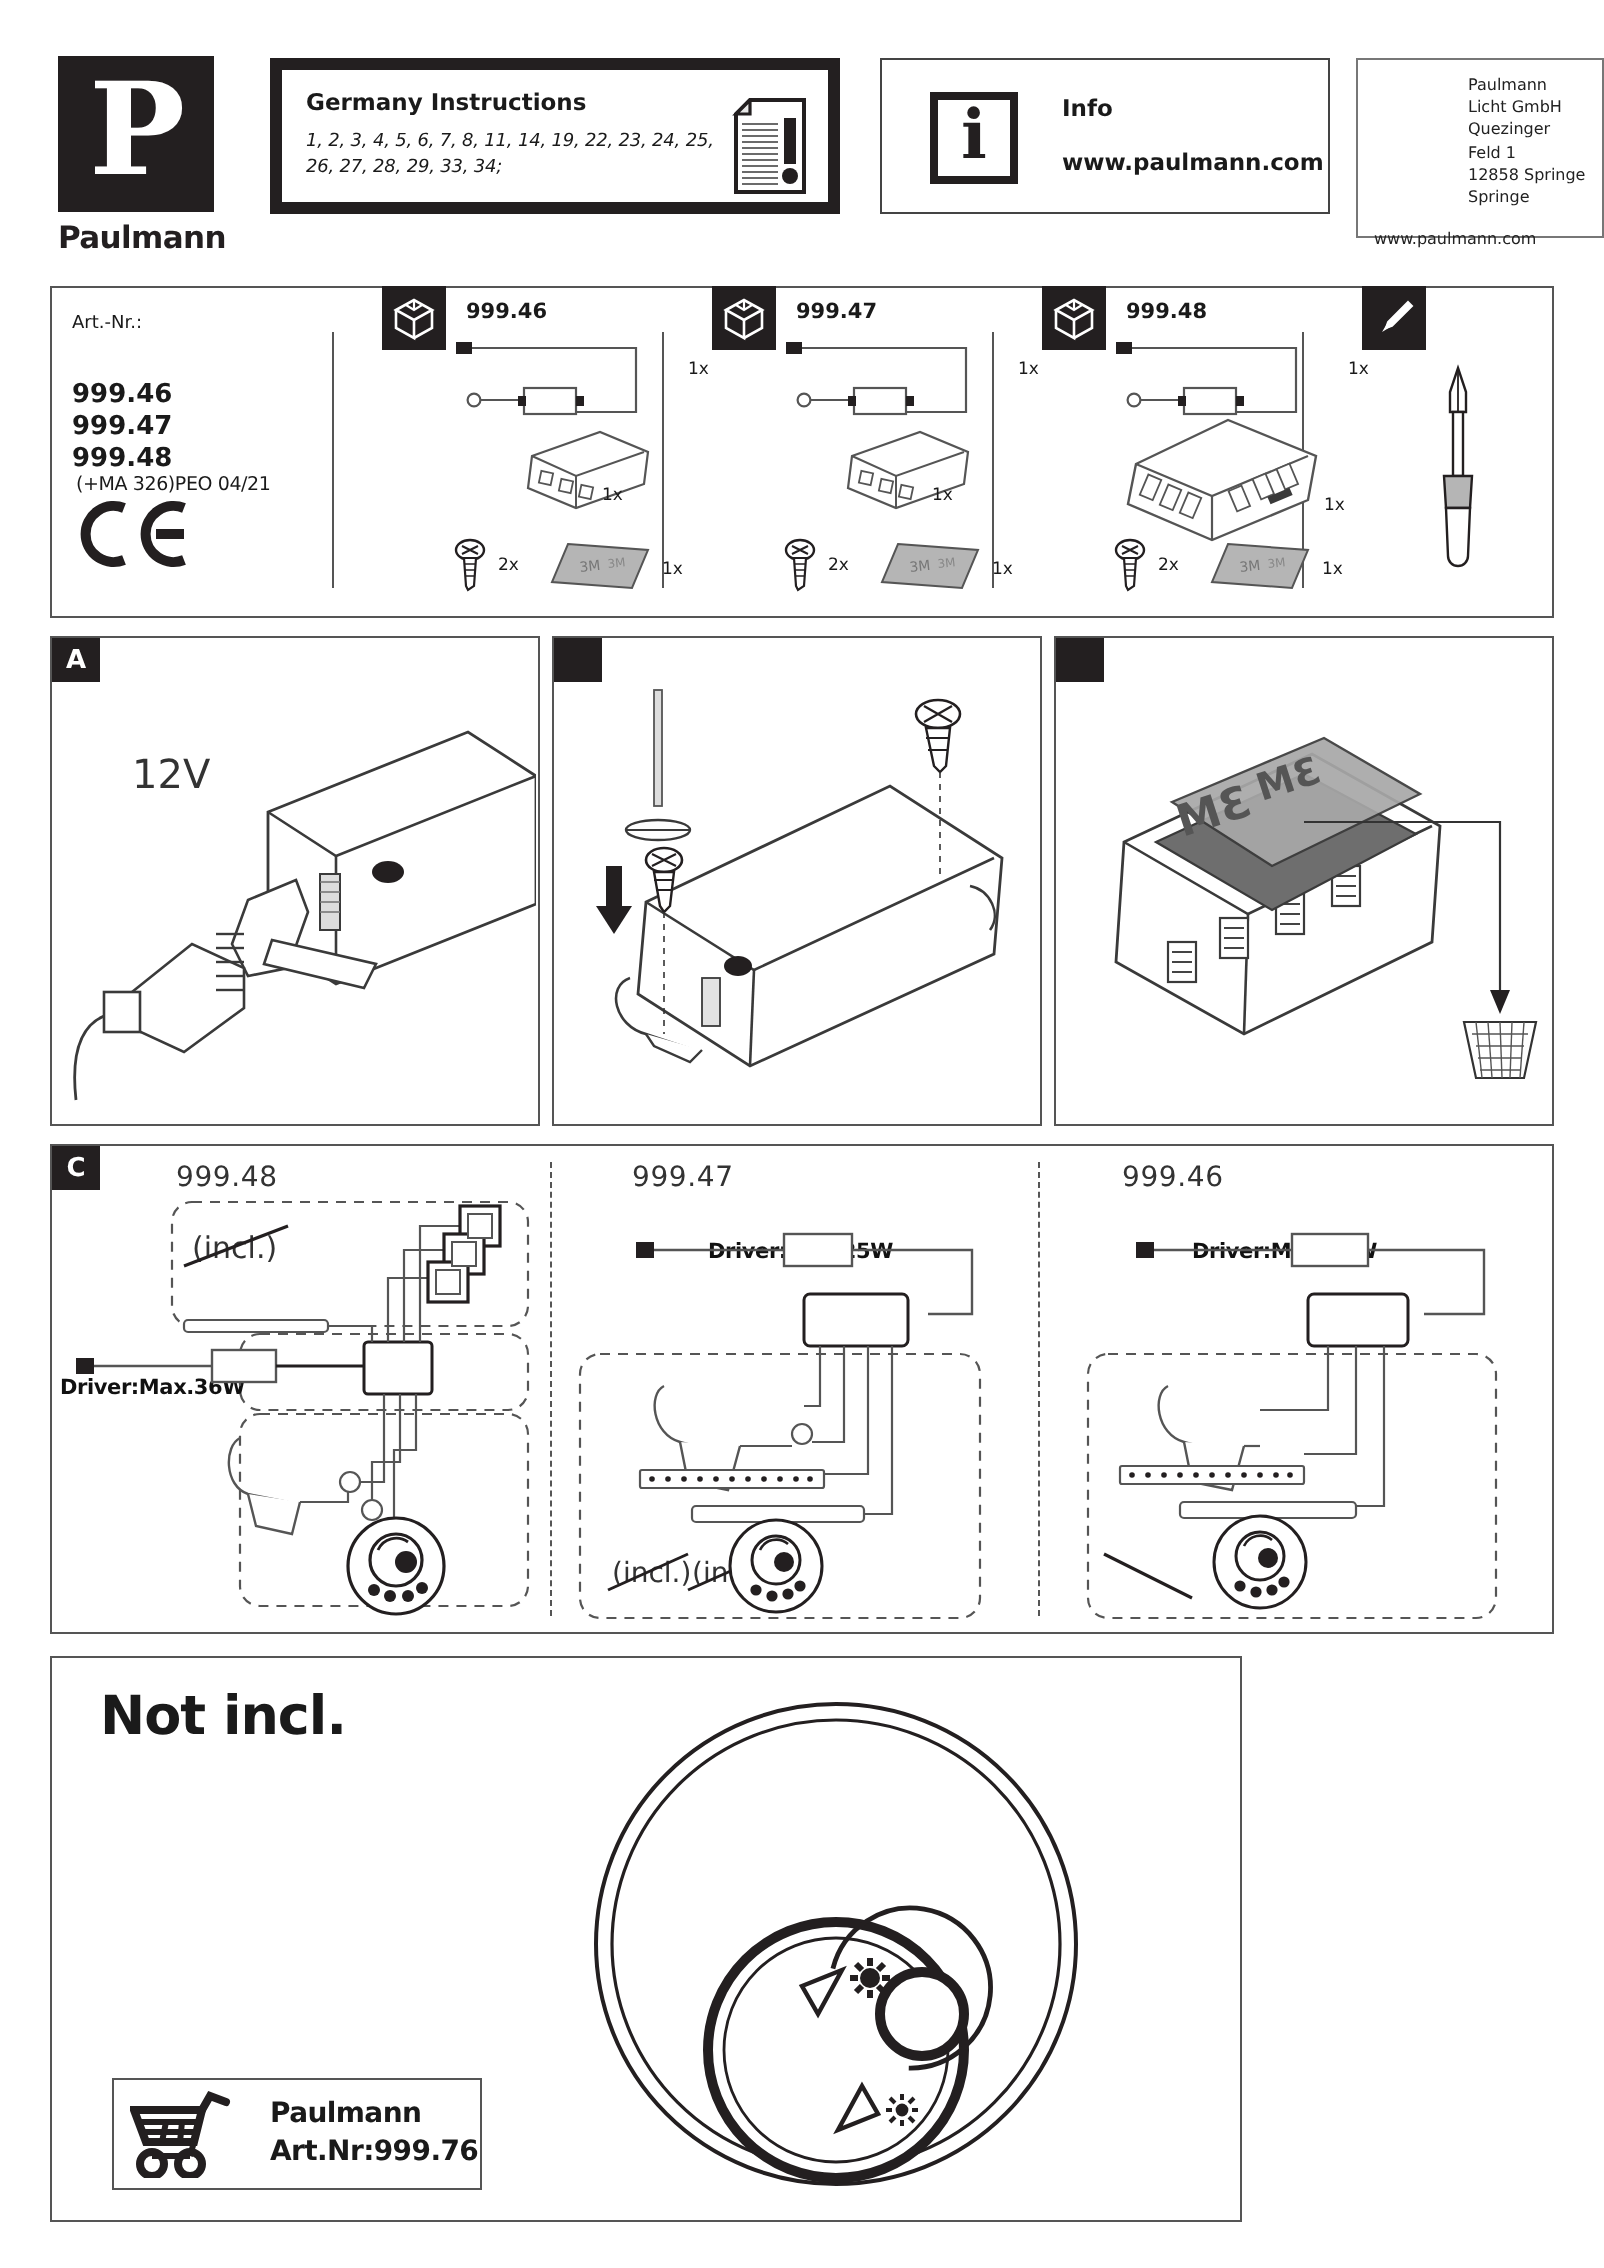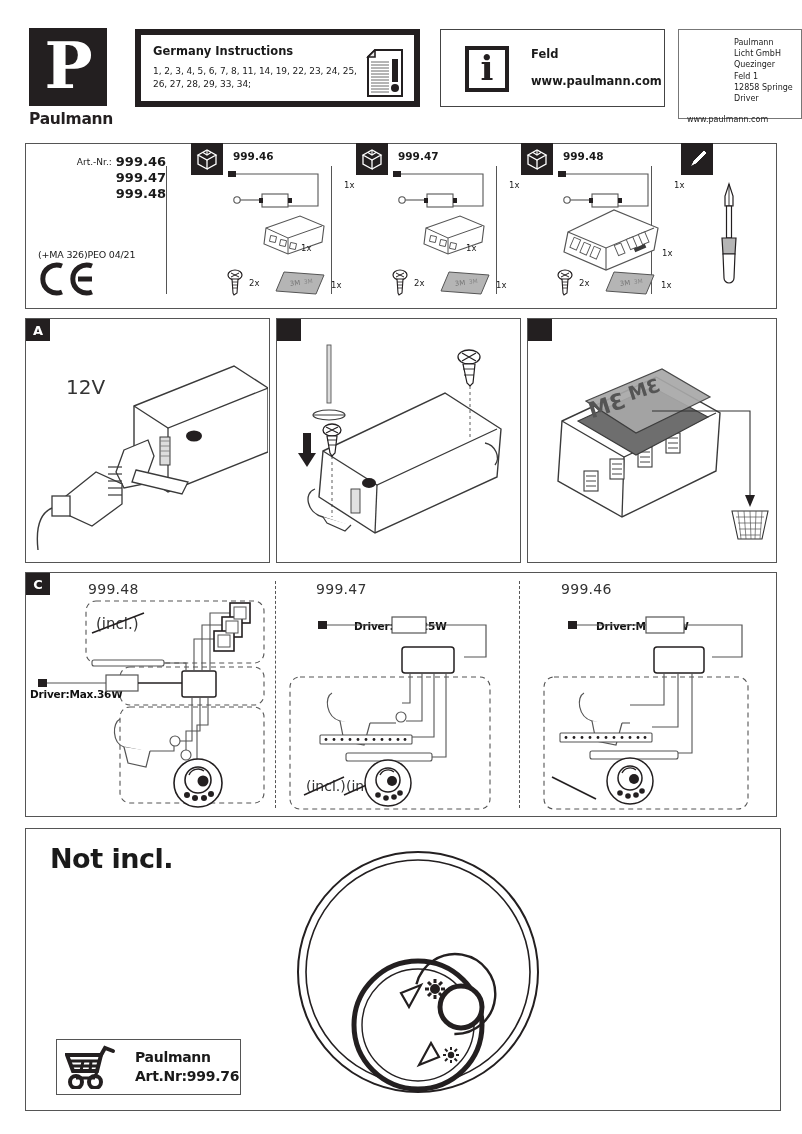--- a/index.html
+++ b/index.html
@@ -31,21 +31,21 @@
     color:#231f20;
   }
 
   .safety-box {
     position:absolute; left:110px; top:7px; width:285px; height:78px;
     border: 6px solid #231f20; background:#fff;
   }
   .safety-title { position:absolute; left:12px; top:9px; font-size:11.5px; font-weight:700; }
   .safety-nums {
     position:absolute; left:12px; top:30px; width:205px;
-    font-size:9px; line-height:13px; font-weight:400; letter-spacing:-0.1px;
+    font-size:9px; line-height:13px; font-weight:400; letter-spacing:-0.1px;font-style:italic;
   }
   .doc-icon { position:absolute; right:10px; top:14px; }
 
   .info-box {
     position:absolute; left:415px; top:7px; width:225px; height:78px;
     border: 1.3px solid #444; background:#fff;
   }
   .info-sq {
     position:absolute; left:24px; top:16px; width:44px; height:46px;
     border: 4px solid #231f20; background:#fff;
@@ -68,22 +68,22 @@
   
   .parts {
     position:absolute; left:25px; top:143px; width:752px; height:166px;
     border:1.2px solid #555; background:#fff;
   }
   .parts-vline { position:absolute; top:22px; bottom:14px; width:1.2px; background:#555; }
 
   .artnr { position:absolute; left:10px; top:10px; width:130px; text-align:right; }
   .artnr .lab { font-size:9px; }
   .artnr .num { font-size:13px; font-weight:700; }
-  .artnr-row { display:flex; justify-content:flex-end; align-items:flex-start; gap:4px; line-height:16px;}
-  .ce-block { position:absolute; left:12px; bottom:12px; }
+  .artnr-row { display:flex; justify-content:flex-end; align-items:flex-start; gap:20px; line-height:16px;flex-direction:column;}
+  .ce-block { position:absolute; left:12px; bottom:24px; }
   .ma-code { font-size:9.5px; letter-spacing:-0.2px; }
   .ce-mark { margin-top:2px; }
 
   .box-icon {
     position:absolute; width:32px; height:32px; background:#231f20;
     display:flex; align-items:center; justify-content:center;
   }
   .grp-title { position:absolute; font-size:10.5px; font-weight:700; }
   .qty { position:absolute; font-size:8.5px; }
 
@@ -101,21 +101,21 @@
   .v12 { position:absolute; left:40px; top:56px; font-size:20px; font-weight:500; color:#333; }
 
   
   .row3 { position:absolute; left:25px; top:572px; width:752px; height:245px;
           border:1.2px solid #555; background:#fff; }
   .c-div { position:absolute; top:8px; bottom:8px; width:0; border-left:1.4px dashed #555; }
   .c-title { position:absolute; font-size:14px; color:#333; letter-spacing:0.3px; }
   .drv-label { position:absolute; font-size:10.5px; font-weight:700; color:#111; letter-spacing:-0.2px; }
 
   
-  .row4 { position:absolute; left:25px; top:828px; width:756px; height:283px;
+  .row4 { position:absolute; left:25px; top:828px; width:596px; height:283px;
           border:1.2px solid #555; background:#fff; }
   .notincl { position:absolute; left:24px; top:14px; font-size:27px; font-weight:700; letter-spacing:-0.5px; }
   .cart-box {
     position:absolute; left:30px; bottom:15px; width:185px; height:56px;
     border:1.2px solid #555; background:#fff; display:flex; align-items:center; gap:8px;
     padding-left:8px;
   }
   .cart-text { font-size:14px; font-weight:700; line-height:19px; letter-spacing:-0.3px; }
 
   svg { display:block; }
@@ -157,29 +157,29 @@
           <rect x="26" y="10" width="6" height="23" fill="#231f20"></rect>
           <circle cx="29" cy="39" r="4" fill="#231f20"></circle>
         </svg>
       </div>
     </div>
 
     <div class="info-box">
       <div class="info-sq">
         <span class="info-i">i</span>
       </div>
-      <div class="info-label">Feld</div>
+      <div class="info-label">Info</div>
       <div class="info-url">www.paulmann.com</div>
     </div>
 
     <div class="addr-box">
       <div class="addr-line">Paulmann Licht GmbH</div>
       <div class="addr-line">Quezinger Feld 1</div>
       <div class="addr-line">12858 Springe</div>
-      <div class="addr-line">Driver</div>
+      <div class="addr-line">Springe</div>
       <div class="addr-url">www.paulmann.com</div>
     </div>
   </div>
 
   <div class="parts">
 
     <div class="artnr">
       <div class="artnr-row">
         <span class="lab">Art.-Nr.:</span>
         <span class="num">999.46</span>

